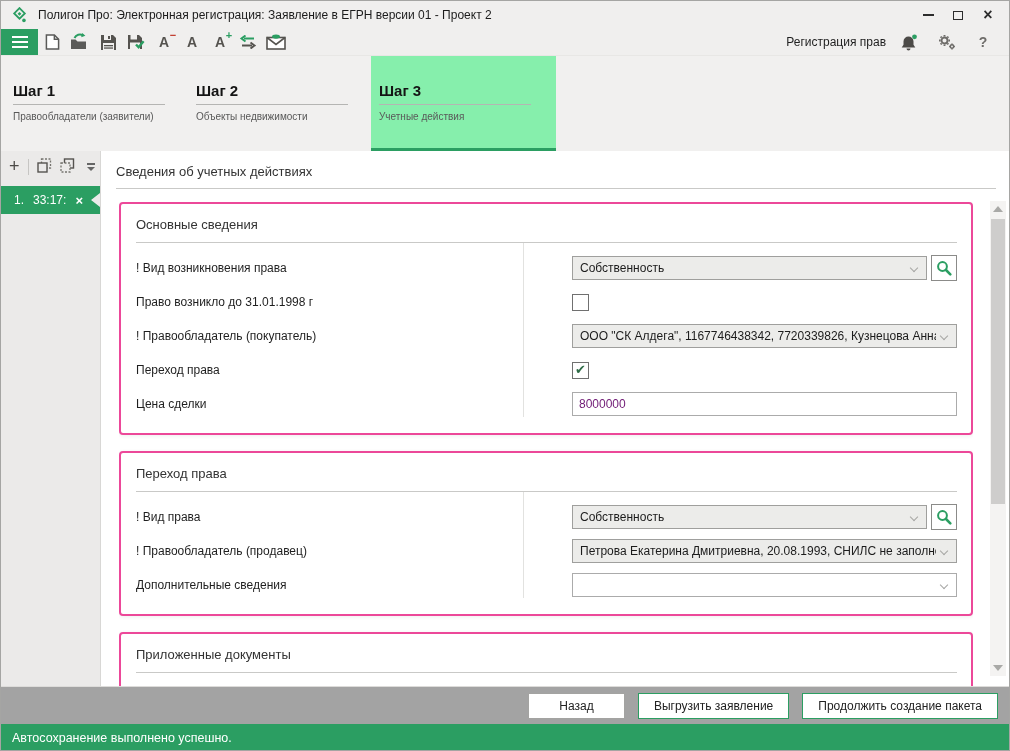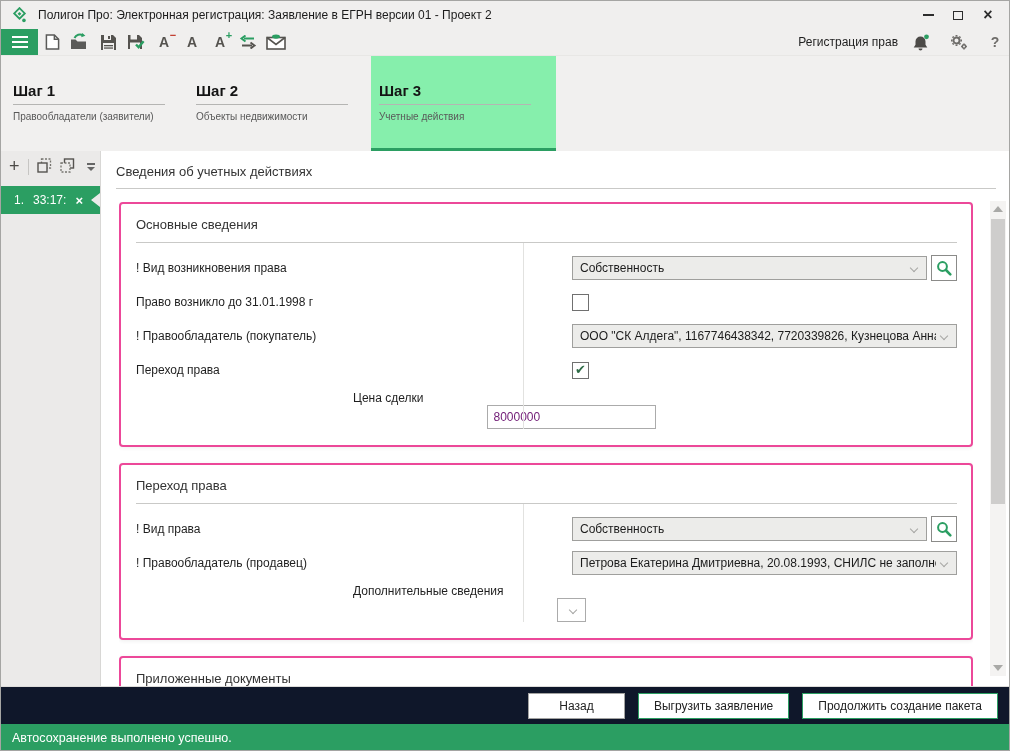--- a/index.html
+++ b/index.html
@@ -21,21 +21,21 @@
   .toolbar{position:absolute;left:0;top:28px;width:100%;height:26px;background:#f0efee;
     display:flex;align-items:center;}
   .menu-btn{width:37px;height:26px;background:#2b9e62;display:flex;flex-direction:column;
     align-items:center;justify-content:center;gap:3px;}
   .menu-btn i{display:block;width:16px;height:2px;background:#fff;}
   .tbtn{height:24px;min-width:26px;display:flex;align-items:center;justify-content:center;margin:0 1px;}
   .tbtn:first-of-type{margin-left:8px;}
   .font-a{font-size:14px;font-weight:bold;color:#55534f;position:relative;line-height:1;}
   .font-a sup{position:absolute;top:-5px;right:-7px;font-size:11px;font-weight:bold;}
   .sup-red{color:#c0392b;} .sup-green{color:#2b9e62;}
-  .toolbar-right{margin-left:auto;display:flex;align-items:center;gap:9px;}
+  .toolbar-right{margin-left:auto;display:flex;align-items:center;gap:9px;padding-right:12px;}
   .toolbar-right .lbl{font-size:12px;color:#1f1f1f;}
   .help-q{font-size:14px;font-weight:bold;color:#6e6c69;}
   
   .tabstrip{position:absolute;left:0;top:54px;width:100%;height:96px;background:#f1f0ef;
     border-top:1px solid #e8e7e5;}
   .tab{position:absolute;top:0;height:96px;width:183px;padding:26px 0 0 0;cursor:default;}
   .tab.active{background:#86efac;width:185px;padding-left:8px;}
   .tab.active::after{content:'';position:absolute;left:0;right:0;bottom:0;height:4px;background:#2b9e62;}
   .tab-step{display:block;width:152px;font-size:15px;font-weight:bold;color:#141414;
     padding-bottom:5px;border-bottom:1px solid #b5b5b3;}
@@ -58,21 +58,21 @@
   .content{position:absolute;left:100px;top:150px;width:910px;height:535px;background:#fff;overflow:hidden;}
   .content-head{margin:13px 15px 8px 15px;font-size:13px;color:#333;
     padding-bottom:9px;border-bottom:1px solid #c9c9c7;}
   .cards{position:absolute;left:18px;top:51px;width:854px;bottom:0;overflow:hidden;}
   .card{background:#fff;border:2px solid #ec4899;border-radius:4px;
     box-shadow:0 1px 4px rgba(0,0,0,0.07);padding:13px 14px 14px 15px;margin-bottom:16px;}
   .card-title{font-size:13px;color:#333;padding-bottom:10px;border-bottom:1px solid #c9c9c7;}
   .rows{position:relative;padding-top:12px;}
   .rows::before{content:'';position:absolute;left:387px;top:0;bottom:0;width:1px;background:#e2e2e0;}
   .frow{display:flex;align-items:center;min-height:26px;margin-bottom:8px;}
-  .frow:last-child{margin-bottom:2px;flex-direction:column;}
+  .frow:last-child{margin-bottom:2px;}
   .row-label{width:387px;padding-right:12px;font-size:12px;color:#1f1f1f;flex:none;}
   .row-field{flex:1;display:flex;align-items:center;padding-left:7px;gap:4px;min-width:0;margin-left:42px;}
   .dropdown{flex:1;height:24px;border:1px solid #9f9f9d;background:#ececea;position:relative;
     display:flex;align-items:center;padding:0 20px 0 7px;font-size:12px;color:#1c1c1c;
     white-space:nowrap;overflow:hidden;min-width:0;}
   .dropdown.white{background:#fff;border-color:#ababab;}
   .dd-text{overflow:hidden;white-space:nowrap;}
   .chev{position:absolute;right:9px;top:8px;width:6px;height:6px;
     border-right:1.5px solid #a6a6a4;border-bottom:1.5px solid #a6a6a4;transform:rotate(45deg);}
   .search-btn{flex:none;width:26px;height:26px;border:1px solid #8b8b89;background:#fff;
@@ -85,21 +85,21 @@
   .vscroll{position:absolute;right:5px;top:50px;bottom:10px;width:16px;background:#f4f3f2;}
   .vs-up,.vs-down{position:absolute;left:0;width:16px;height:16px;display:flex;
     align-items:center;justify-content:center;}
   .vs-up{top:0;} .vs-down{bottom:0;}
   .vs-up i{width:0;height:0;border-left:5px solid transparent;border-right:5px solid transparent;
     border-bottom:6px solid #a9a9a7;}
   .vs-down i{width:0;height:0;border-left:5px solid transparent;border-right:5px solid transparent;
     border-top:6px solid #a9a9a7;}
   .vs-thumb{position:absolute;left:1px;top:18px;width:14px;height:285px;background:#cecdcc;}
   
-  .footer{position:absolute;left:0;top:685px;width:100%;height:38px;background:#0f172a;
+  .footer{position:absolute;left:0;top:685px;width:100%;height:38px;background:#a3a3a3;
     border-top:1px solid #dddcda;display:flex;align-items:center;justify-content:flex-end;
     gap:13px;padding-right:11px;}
   .btn{height:26px;background:#fff;font-size:12px;color:#222;display:flex;align-items:center;
     justify-content:center;padding:0 15px;font-family:inherit;}
   .btn-gray{border:1px solid #a3a3a1;width:97px;}
   .btn-green{border:1px solid #2b9e62;}
   
   .statusbar{position:absolute;left:0;top:723px;width:100%;height:28px;background:#2b9e62;
     color:#fff;font-size:12.5px;display:flex;align-items:center;padding-left:11px;}
 </style>

